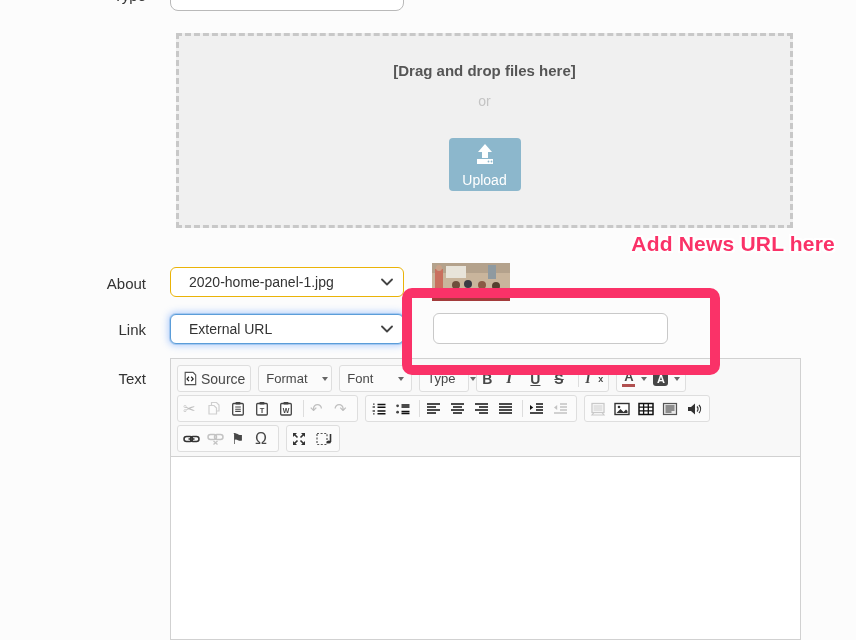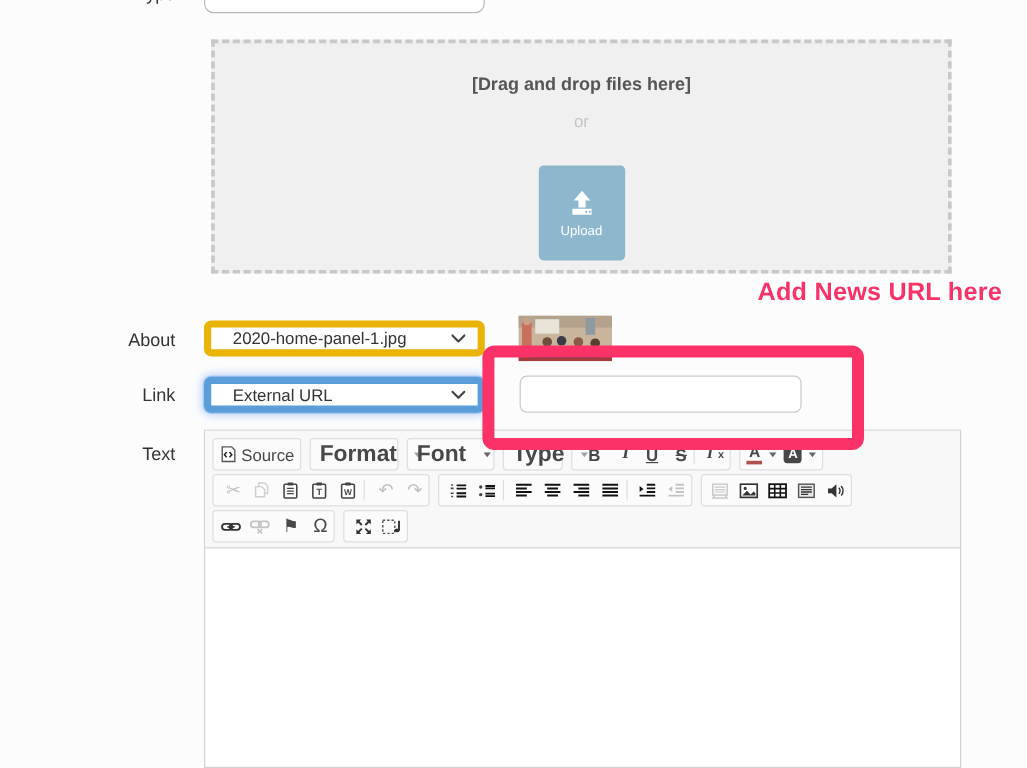--- a/index.html
+++ b/index.html
@@ -20,45 +20,45 @@
   }
   
   .dropzone {
     position:absolute; left:176px; top:33px; width:617px; height:195px;
     background:#f0f0f0; border:3px dashed #c8c8c8;
     display:flex; flex-direction:column; align-items:center;gap:14px;
   }
   .drag-text { margin-top:26px; font-size:15px; font-weight:bold; color:#555; }
   .or-text { font-size:14px; color:#c4c4c4; }
   .upload-btn {
-    margin-top:15px; width:72px; height:79px; background:#8cb7cc;
+    margin-top:15px; width:72px; height:53px; background:#8cb7cc;
     border:none; border-radius:4px; color:#fff; cursor:pointer;
     display:flex; flex-direction:column; align-items:center; justify-content:center; gap:3px;
-    font-size:11px; font-family:"Liberation Sans", sans-serif;text-align:right;
+    font-size:14px; font-family:"Liberation Sans", sans-serif;text-align:right;
   }
   
   .annotation-text {
     position:absolute; top:232px; right:21px; font-size:21px; font-weight:bold;
     color:#fa3268; letter-spacing:0.2px;
     text-shadow:-2px -2px 0 #fff, 2px -2px 0 #fff, -2px 2px 0 #fff, 2px 2px 0 #fff,
                  0 2px 0 #fff, 0 -2px 0 #fff, 2px 0 0 #fff, -2px 0 0 #fff;
   }
   .pink-rect {
     position:absolute; left:402px; top:288px; width:318px; height:87px;
     border:10px solid #fa3268; border-radius:10px; z-index:6; pointer-events:none;
   }
   #link-url-input {
     position:absolute; left:433px; top:313px; width:235px; height:31px;
     border:1px solid #c9c9c9; border-radius:6px; background:#fff; z-index:5;
     padding:0 8px; font-size:14px;
   }
   
   .fake-select {
     position:absolute; left:170px; width:234px; height:30px; background:#fff;
-    border:6px solid #eab308; border-radius:6px; cursor:pointer;
+    border:1px solid #eab308; border-radius:6px; cursor:pointer;
     display:flex; align-items:center; padding:0 10px 0 18px;
     font-size:14px; color:#333;
   }
   .fake-select .sel-text { flex:1; }
   #image-select { top:267px; }
   #link-select {
     top:314px; border-color:#5b9dd9;
     box-shadow:0 0 0 1px rgba(91,157,217,.35), 0 0 7px 2px rgba(77,144,254,.40);
   }
   #image-label { top:275px; }
@@ -74,33 +74,32 @@
   .toolbar {
     background:#f8f8f8; border-bottom:1px solid #d1d1d1; padding:6px 6px 4px 6px;
   }
   .tb-row { display:flex; align-items:center; margin-bottom:3px; }
   .tb-group {
     display:inline-flex; align-items:center; border:1px solid #dedede; border-radius:3px;
     padding:1px 2px; margin-right:7px; height:27px; background:rgba(255,255,255,.4);
   }
   .cke-btn {
     height:23px; min-width:24px; padding:0 3px; border-radius:2px; cursor:pointer;
-    display:inline-flex; align-items:center; justify-content:flex-end; gap:4px;
+    display:inline-flex; align-items:center; justify-content:space-between; gap:4px;
     font-size:14px; color:#484848; background:transparent; border:none;
     font-family:"Liberation Sans", sans-serif;
   }
   .cke-btn.disabled { opacity:.33; cursor:default; }
   .glyph { font-size:15px; line-height:1; }
   .sep { width:1px; height:17px; background:#ddd; margin:0 3px; }
   .cke-combo {
     display:inline-flex; align-items:center; justify-content:space-between;
     border:1px solid #dedede; border-radius:3px; height:27px; padding:0 7px;
-    margin-right:7px; font-size:19px; color:#484848; cursor:pointer;
+    margin-right:7px; font-size:13px; color:#484848; cursor:pointer;
     background:rgba(255,255,255,.4);
-    font-weight:bold;
   }
   .caret {
     width:0; height:0; border-left:3.5px solid transparent; border-right:3.5px solid transparent;
     border-top:4px solid #666; margin-left:14px;
   }
   .combo-format { width:74px; } .combo-font { width:73px; } .combo-size { width:50px; }
   .b-bold { font-weight:bold; font-size:14px; }
   .b-italic { font-style:italic; font-family:"Liberation Serif", serif; font-size:15px; font-weight:bold;}
   .b-under { text-decoration:underline; font-weight:bold; font-size:14px; }
   .b-strike { text-decoration:line-through; font-weight:bold; font-size:14px; }

